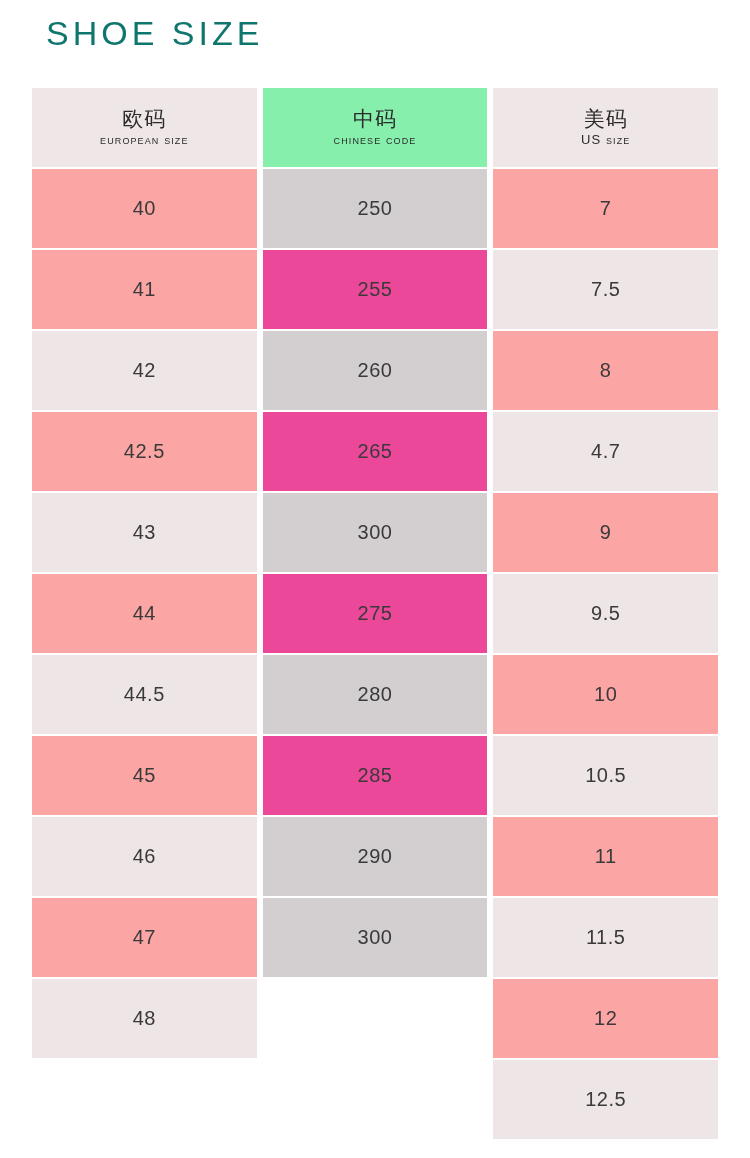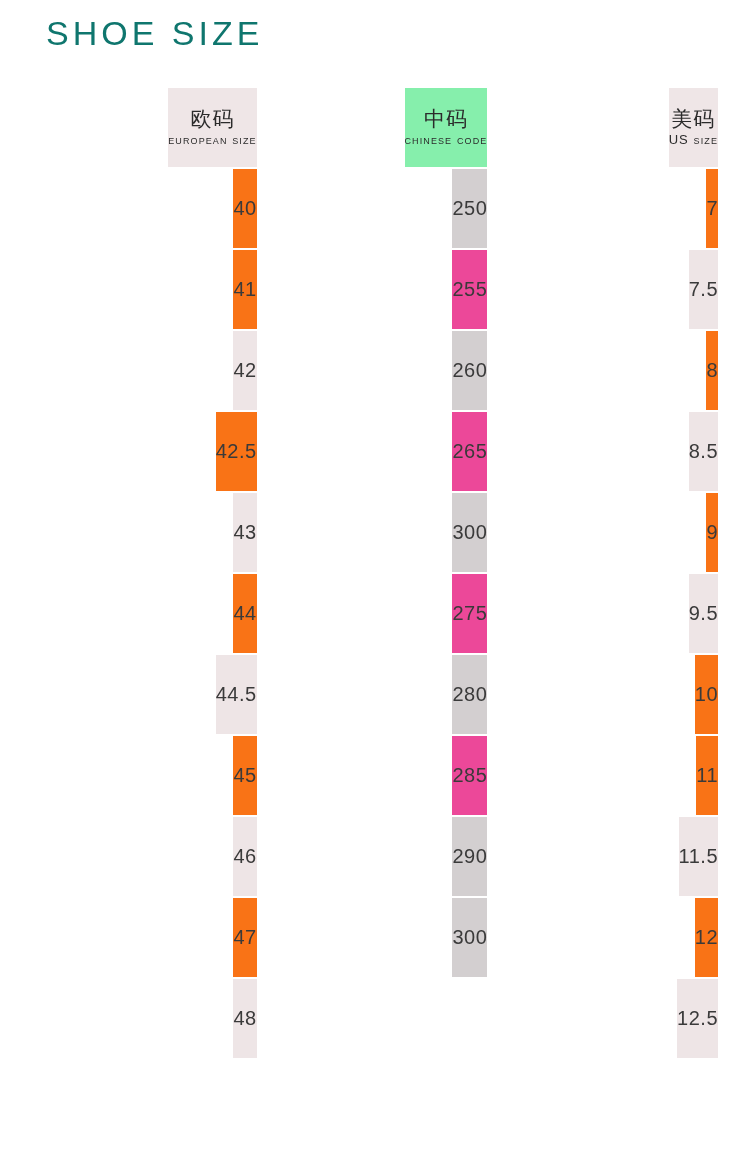--- a/index.html
+++ b/index.html
@@ -34,21 +34,20 @@
     top: 88px;
     width: 686px;
     display: flex;
     gap: 6px;
   }
   .size-column {
     flex: 1 1 0;
     display: flex;
     flex-direction: column;
     gap: 2px;
-    align-items: flex-end;
   }
 
   
   .col-header {
     height: 79px;
     background: #efe6e7;
     display: flex;
     flex-direction: column;
     align-items: center;
     justify-content: center;
@@ -84,21 +83,21 @@
   .size-cell {
     height: 79px;
     display: flex;
     align-items: center;
     justify-content: center;
     font-size: 20px;
     color: #3a3a3a;
     letter-spacing: 0.5px;
   }
   
-  .size-cell.dark  { background: #f97316; }
+  .size-cell.dark  { background: #fca5a5; }
   .size-cell.light { background: #eee5e6; }
   
   .size-cell.neutral.dark  { background: #d3cfd0; }
   .size-cell.neutral.light { background: #ec4899; }
 </style>
 </head>
 <body>
 
 <div id="page-title">SHOE SIZE</div>
 
@@ -137,22 +136,23 @@
       <div class="size-cell dark neutral">300</div>
     </div>
     <div class="size-column">
       <div class="col-header">
         <div class="header-cn">美码</div>
         <div class="header-en us-size"><span>US </span><span class="tail">size</span></div>
       </div>
       <div class="size-cell dark">7</div>
       <div class="size-cell light">7.5</div>
       <div class="size-cell dark">8</div>
-      <div class="size-cell light">8.5</div>
+      <div class="size-cell light">4.7</div>
       <div class="size-cell dark">9</div>
       <div class="size-cell light">9.5</div>
       <div class="size-cell dark">10</div>
+      <div class="size-cell light">10.5</div>
       <div class="size-cell dark">11</div>
       <div class="size-cell light">11.5</div>
       <div class="size-cell dark">12</div>
       <div class="size-cell light">12.5</div>
     </div>
   </div>
 
 </body></html>

